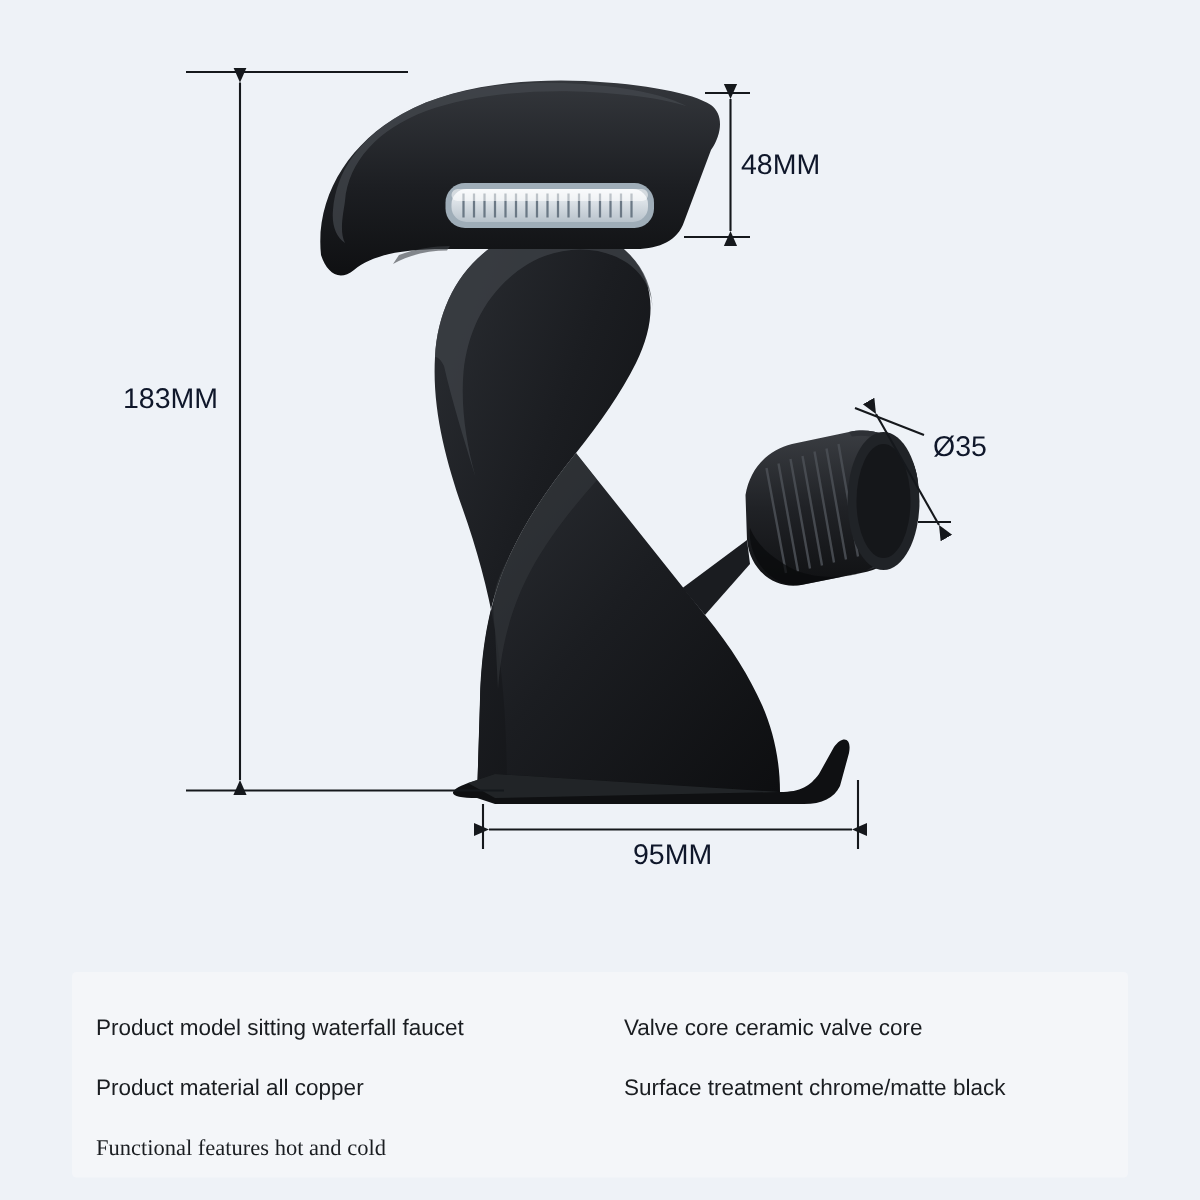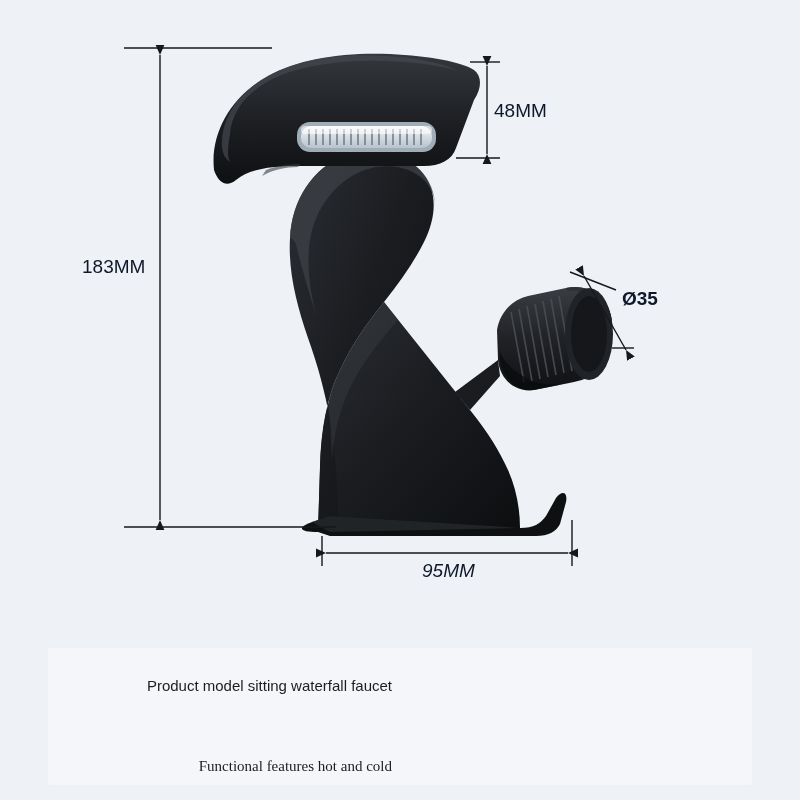--- a/index.html
+++ b/index.html
@@ -42,41 +42,38 @@
     left: 82px;
     top: 256px;
   }
   #label-top {
     left: 494px;
     top: 100px;
   }
   #label-diameter {
     left: 622px;
     top: 288px;
-    font-weight: bold;
   }
   #label-width {
     left: 422px;
     top: 560px;
-    font-style: italic;
   }
   #spec-panel {
     position: absolute;
     left: 48px;
     top: 648px;
     width: 704px;
     height: 137px;
     background: #f4f6f9;
     border-radius: 3px;
   }
   .spec-col {
     position: absolute;
     top: 0;
     height: 137px;
-    text-align: right;
   }
   #spec-col-left {
     left: 0;
     width: 352px;
   }
   #spec-col-right {
     left: 352px;
     width: 352px;
   }
   .spec-row {
@@ -279,19 +276,22 @@
 
     <div class="dim-label" id="label-height">183MM</div>
     <div class="dim-label" id="label-top">48MM</div>
     <div class="dim-label" id="label-diameter">Ø35</div>
     <div class="dim-label" id="label-width">95MM</div>
   </div>
 
   <div id="spec-panel">
     <div class="spec-col" id="spec-col-left">
       <div class="spec-row r0">Product model sitting waterfall faucet</div>
+      <div class="spec-row r1">Product material all copper</div>
       <div class="spec-row r2">Functional features hot and cold</div>
     </div>
     <div class="spec-col" id="spec-col-right">
+      <div class="spec-row r0">Valve core ceramic valve core</div>
+      <div class="spec-row r1">Surface treatment chrome/matte black</div>
     </div>
   </div>
 
 </div>
 
 </body></html>

